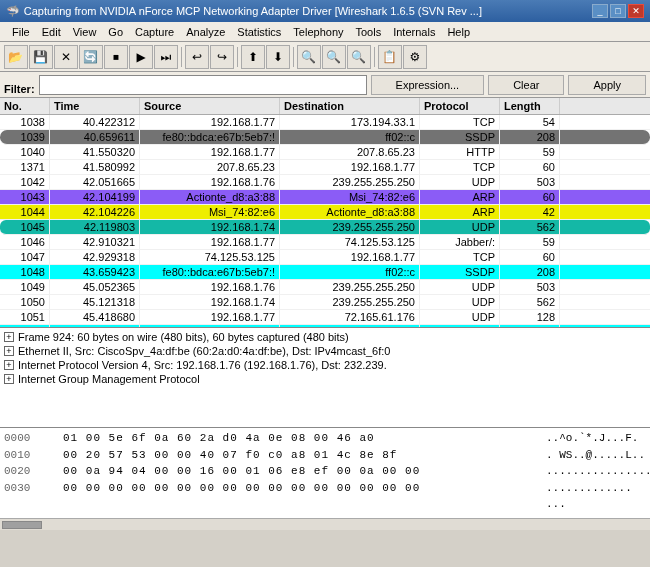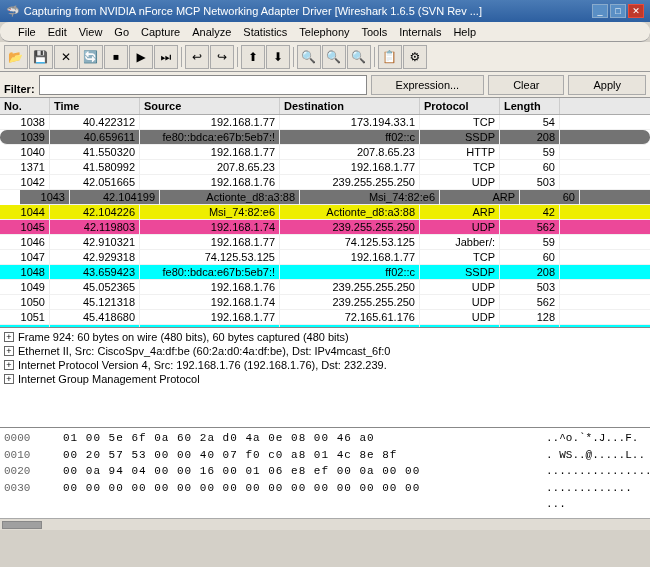--- a/index.html
+++ b/index.html
@@ -44,22 +44,21 @@
       color: white;
     }
     .title-btn.close { background: #c0392b; border-color: #e74c3c; }
     
     #menu-bar {
       background: #f0ece4;
       border-bottom: 1px solid #999;
       display: flex;
       align-items: center;
       height: 20px;
-      padding: 0 12px;
-      border-radius: 9px;
+      padding: 0 6px;
     }
     .menu-item {
       padding: 2px 6px;
       font-size: 11px;
       cursor: pointer;
       color: #000;
     }
     
     #toolbar {
       background: #f0ece4;
@@ -310,37 +309,37 @@
         <div class="pc">60</div>
       </div>
       <div class="packet-row" style="background: white;">
         <div class="pc">1042</div>
         <div class="pc">42.051665</div>
         <div class="pc">192.168.1.76</div>
         <div class="pc">239.255.255.250</div>
         <div class="pc">UDP</div>
         <div class="pc">503</div>
       </div>
-      <div class="packet-row" style="background: #737373; margin-left: 20px;">
+      <div class="packet-row" style="background: #8b5cf6;">
         <div class="pc">1043</div>
         <div class="pc">42.104199</div>
         <div class="pc">Actionte_d8:a3:88</div>
         <div class="pc">Msi_74:82:e6</div>
         <div class="pc">ARP</div>
         <div class="pc">60</div>
       </div>
       <div class="packet-row" style="background: rgb(238, 238, 0);">
         <div class="pc">1044</div>
         <div class="pc">42.104226</div>
         <div class="pc">Msi_74:82:e6</div>
         <div class="pc">Actionte_d8:a3:88</div>
         <div class="pc">ARP</div>
         <div class="pc">42</div>
       </div>
-      <div class="packet-row" style="background: #ec4899;">
+      <div class="packet-row" style="background: #14b8a6; border-radius: 6px;">
         <div class="pc">1045</div>
         <div class="pc">42.119803</div>
         <div class="pc">192.168.1.74</div>
         <div class="pc">239.255.255.250</div>
         <div class="pc">UDP</div>
         <div class="pc">562</div>
       </div>
       <div class="packet-row" style="background: white;">
         <div class="pc">1046</div>
         <div class="pc">42.910321</div>

